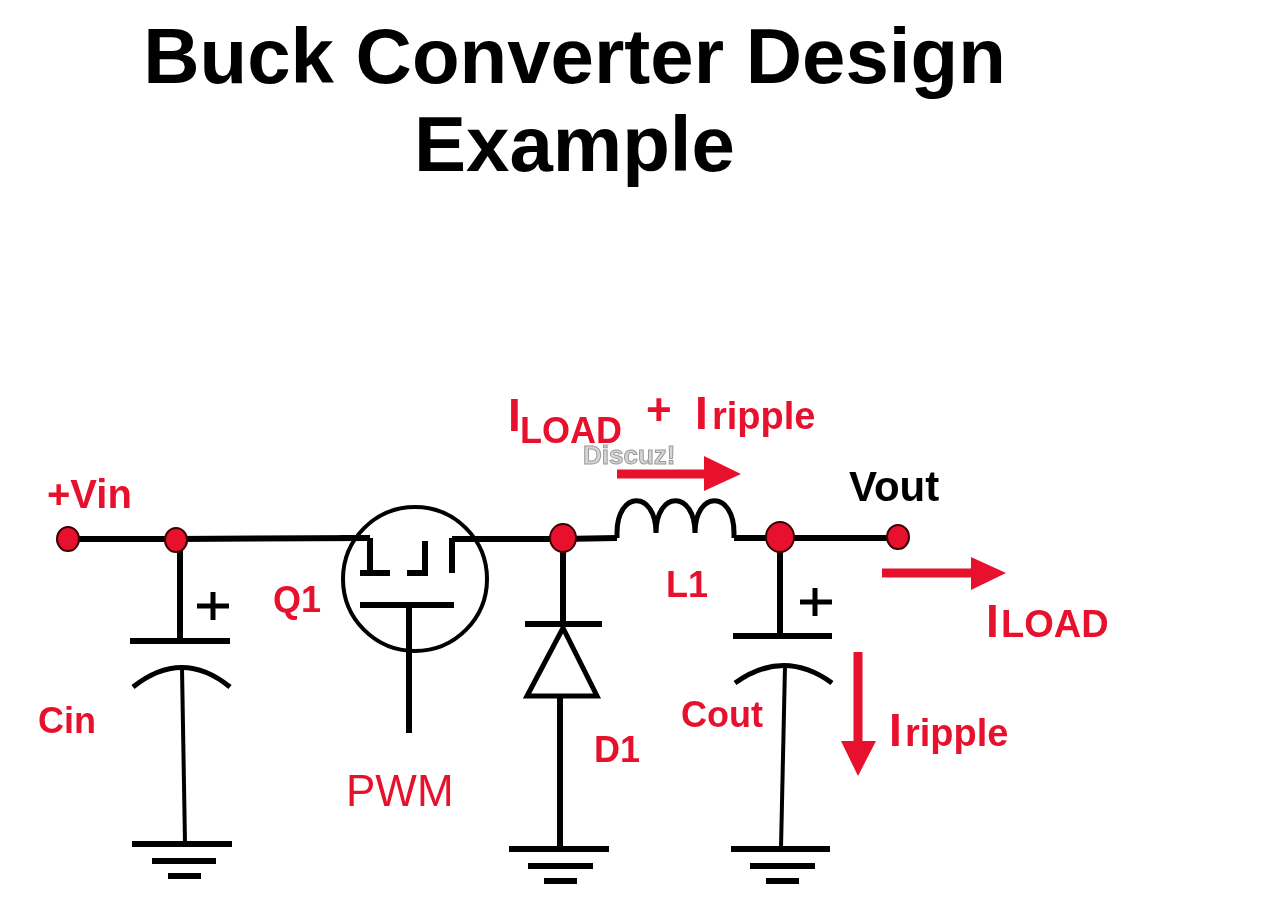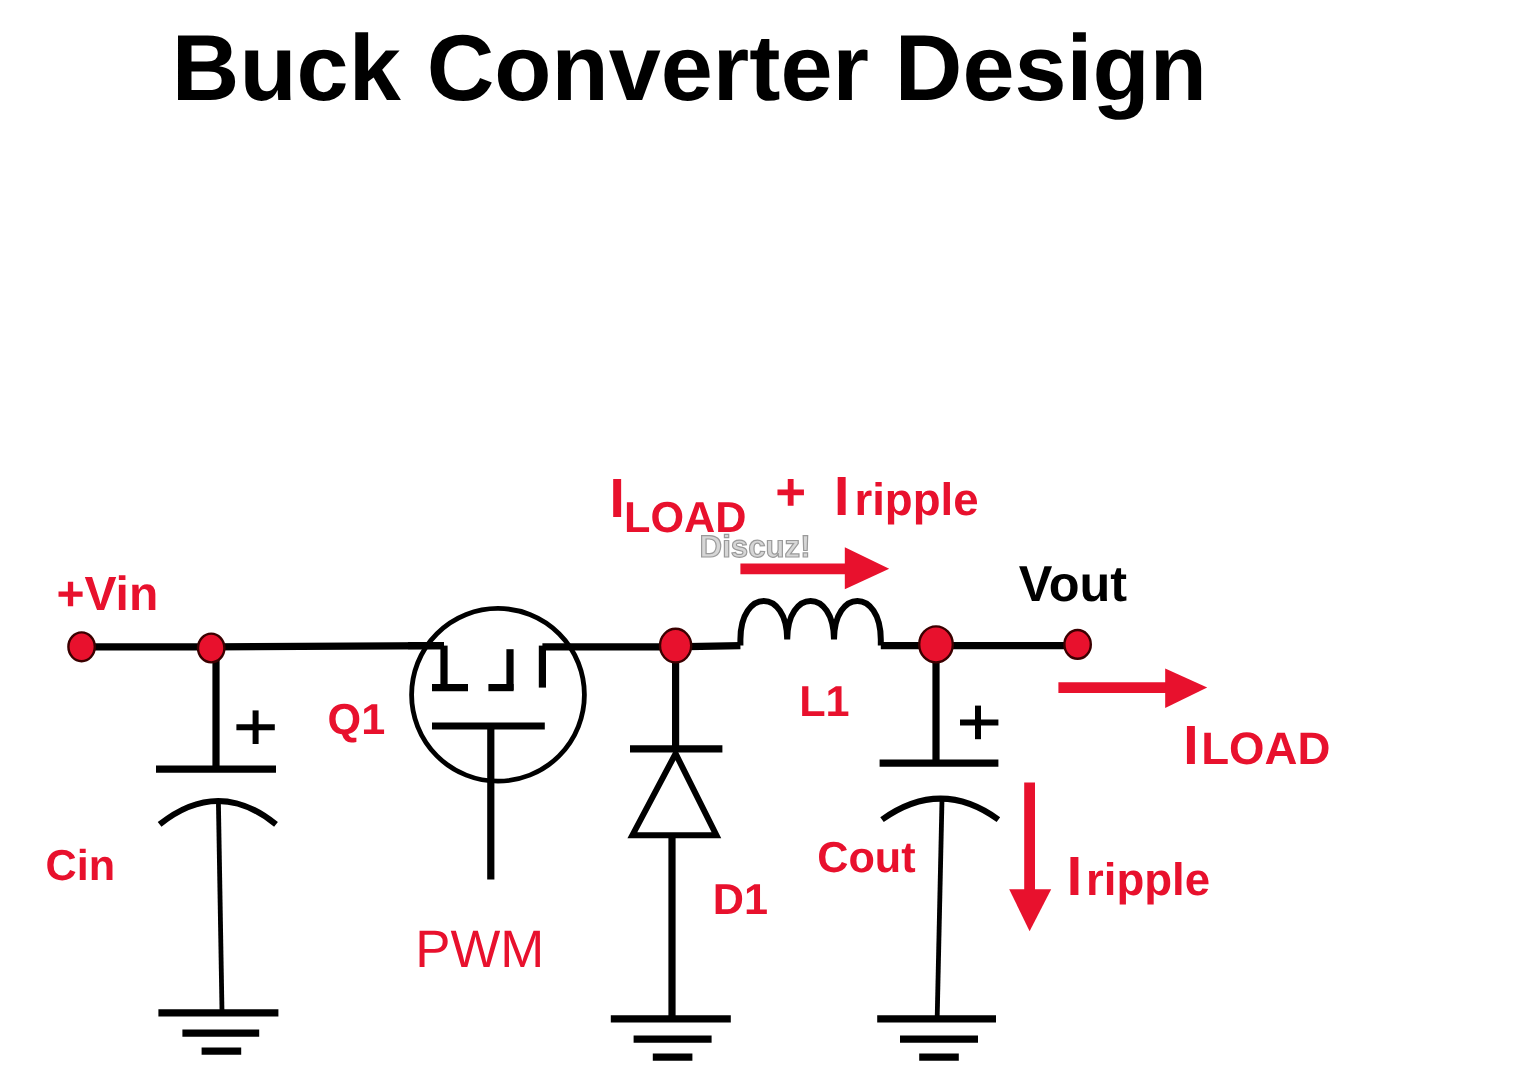--- a/index.html
+++ b/index.html
@@ -13,20 +13,21 @@
     svg#schematic { position: absolute; left: 0; top: 0; }
     .red-label { fill: #e8112d; font-family: "Liberation Sans", sans-serif; font-weight: bold; }
     .black-label { fill: #000; font-family: "Liberation Sans", sans-serif; font-weight: bold; }
     .wm { fill: #d6d6d6; stroke: #9a9a9a; stroke-width: 1; font-family: "Liberation Sans", sans-serif; font-weight: bold; }
   </style>
 </head>
 <body>
 
 <div id="title">
   <span>Buck Converter Design</span>
+  <span>Example</span>
 </div>
 
 <svg id="schematic" width="1274" height="908" viewBox="0 0 1274 908">
   <defs>
     <marker id="arrowhead" markerWidth="6" markerHeight="6" refX="0" refY="3" orient="auto" markerUnits="userSpaceOnUse">
     </marker>
   </defs>
 
   <g stroke="#000" stroke-width="6" fill="none" stroke-linecap="butt">
     <line x1="67" y1="539" x2="176" y2="539"></line>

